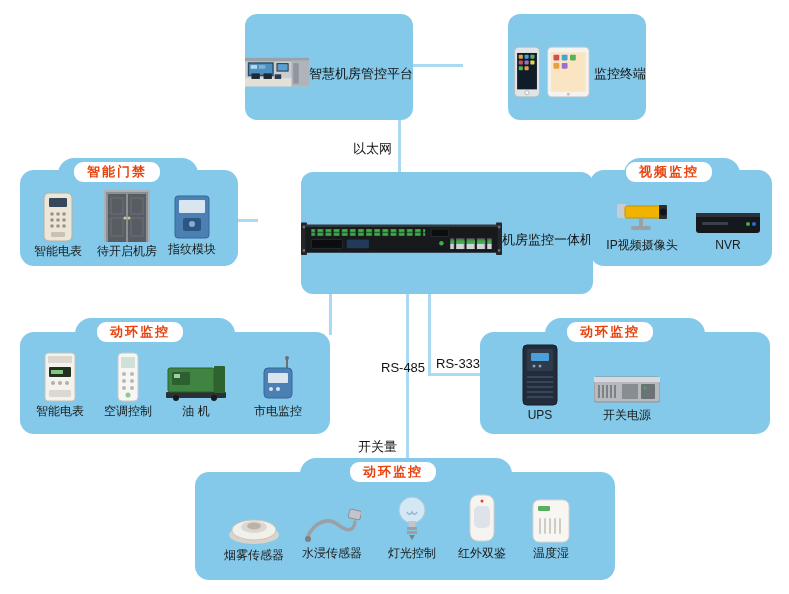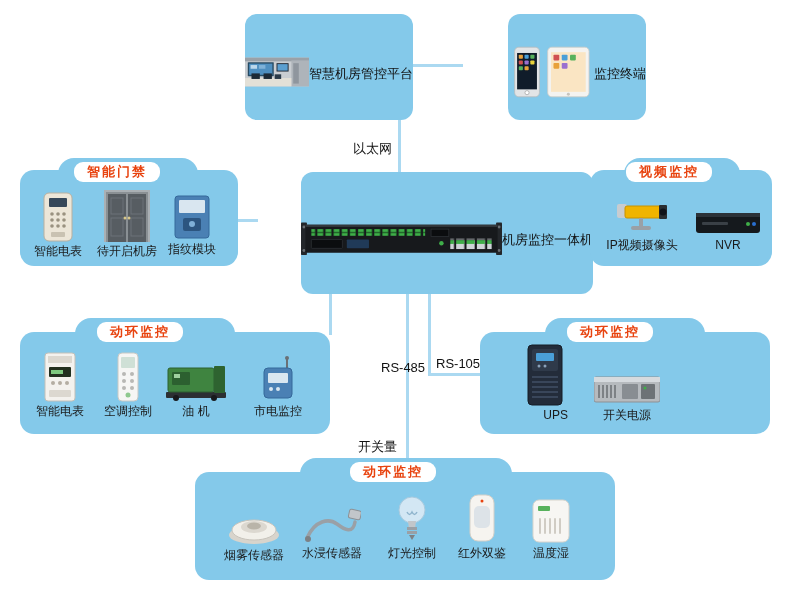--- a/index.html
+++ b/index.html
@@ -34,21 +34,21 @@
   <div class="line" style="left:398px; top:64px; width:3px; height:108px;"></div>
   <div class="line" style="left:236px; top:219px; width:22px; height:3px;"></div>
   <div class="line" style="left:546px; top:219px; width:46px; height:3px;"></div>
   <div class="line" style="left:329px; top:270px; width:3px; height:65px;"></div>
   <div class="line" style="left:406px; top:270px; width:3px; height:190px;"></div>
   <div class="line" style="left:428px; top:270px; width:3px; height:106px;"></div>
   <div class="line" style="left:428px; top:373px; width:54px; height:3px;"></div>
 
   <div class="conn-label" style="left:353px; top:140px;">以太网</div>
   <div class="conn-label" style="left:336px; top:360px;margin-left:45px;">RS-485</div>
-  <div class="conn-label" style="left:436px; top:356px;">RS-105</div>
+  <div class="conn-label" style="left:436px; top:356px;">RS-333</div>
   <div class="conn-label" style="left:358px; top:438px;">开关量</div>
 
   <div class="node" style="left:200px; top:14px; width:168px; height:106px;">
     <svg width="138" height="62" viewBox="0 0 138 62">
       <rect width="138" height="62" fill="#c9cdd1"></rect>
       <rect width="138" height="8" fill="#9aa1a8"></rect>
       <rect x="6" y="10" width="56" height="30" rx="1" fill="#274b63"></rect>
       <rect x="9" y="13" width="50" height="24" fill="#4e8fc0"></rect>
       <rect x="12" y="16" width="14" height="8" fill="#bcd8ec"></rect>
       <rect x="30" y="16" width="14" height="8" fill="#7fb2d8"></rect>
@@ -248,21 +248,21 @@
       <circle cx="11" cy="33" r="2" fill="#d9e6f0"></circle>
         <circle cx="18" cy="33" r="2" fill="#d9e6f0"></circle>
     </svg>
     <span class="dlabel">市电监控</span>
   </div>
 
   <div class="tab" style="left:545px; top:318px; width:160px; height:42px;"></div>
   <div class="panel" style="left:480px; top:332px; width:290px; height:102px;"></div>
   <div class="pill" style="left:567px; top:322px;">动环监控</div>
 
-  <div class="device" style="left:512px; top:344px; width:56px;align-items:flex-end;">
+  <div class="device" style="left:512px; top:344px; width:56px;">
     <svg width="46" height="62" viewBox="0 0 46 62">
       <rect x="6" y="1" width="34" height="60" rx="4" fill="#232c3a" stroke="#151c26"></rect>
       <rect x="10" y="5" width="26" height="22" rx="2" fill="#2f3a4a"></rect>
       <rect x="14" y="9" width="18" height="8" rx="1" fill="#4a9fd8"></rect>
       <circle cx="17" cy="22" r="1.5" fill="#8aa0b8"></circle>
         <circle cx="23" cy="22" r="1.5" fill="#8aa0b8"></circle>
       <rect x="10" y="32" width="26" height="2" fill="#39465a"></rect>
       <rect x="10" y="37" width="26" height="2" fill="#39465a"></rect>
       <rect x="10" y="42" width="26" height="2" fill="#39465a"></rect>
       <rect x="10" y="47" width="26" height="2" fill="#39465a"></rect>

